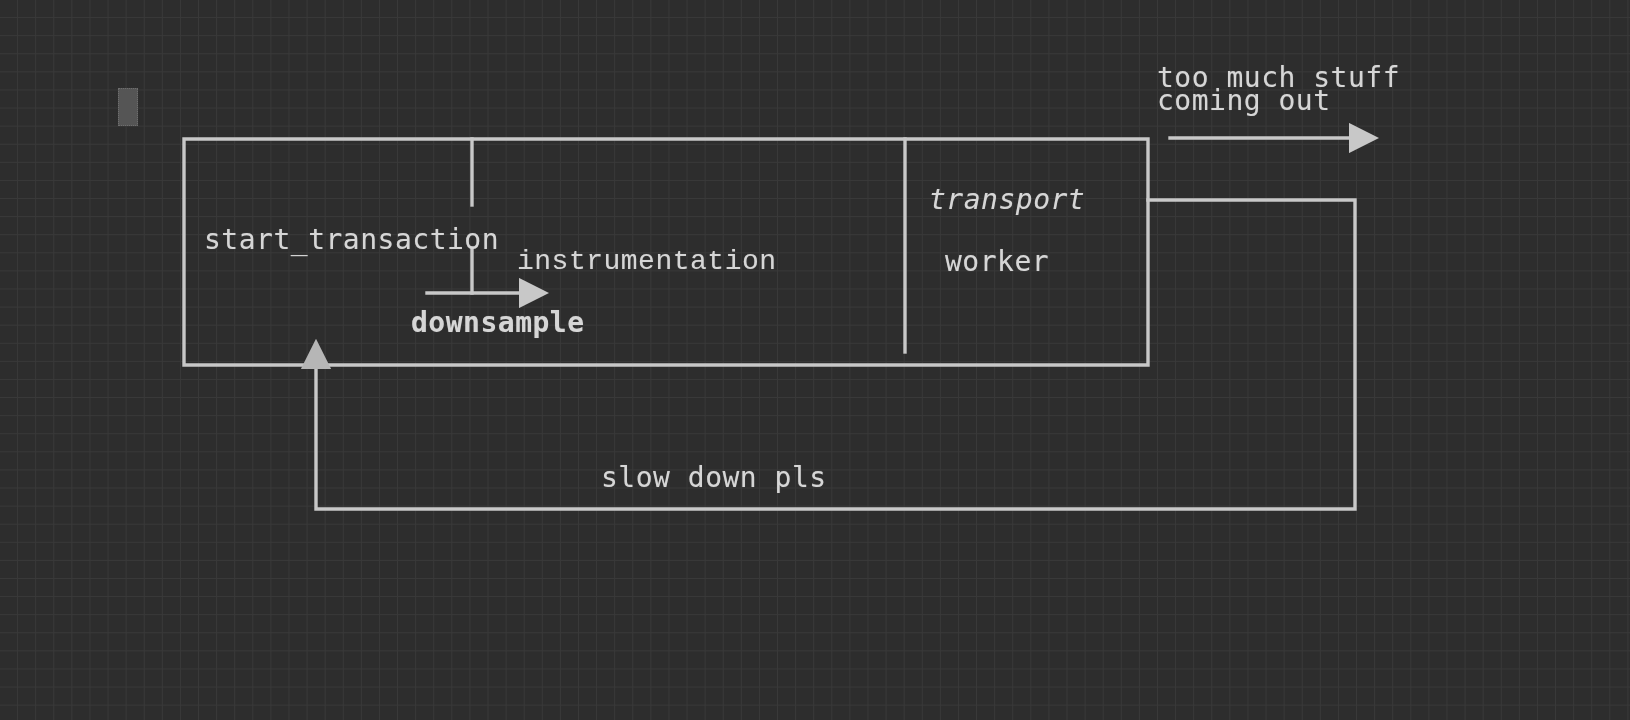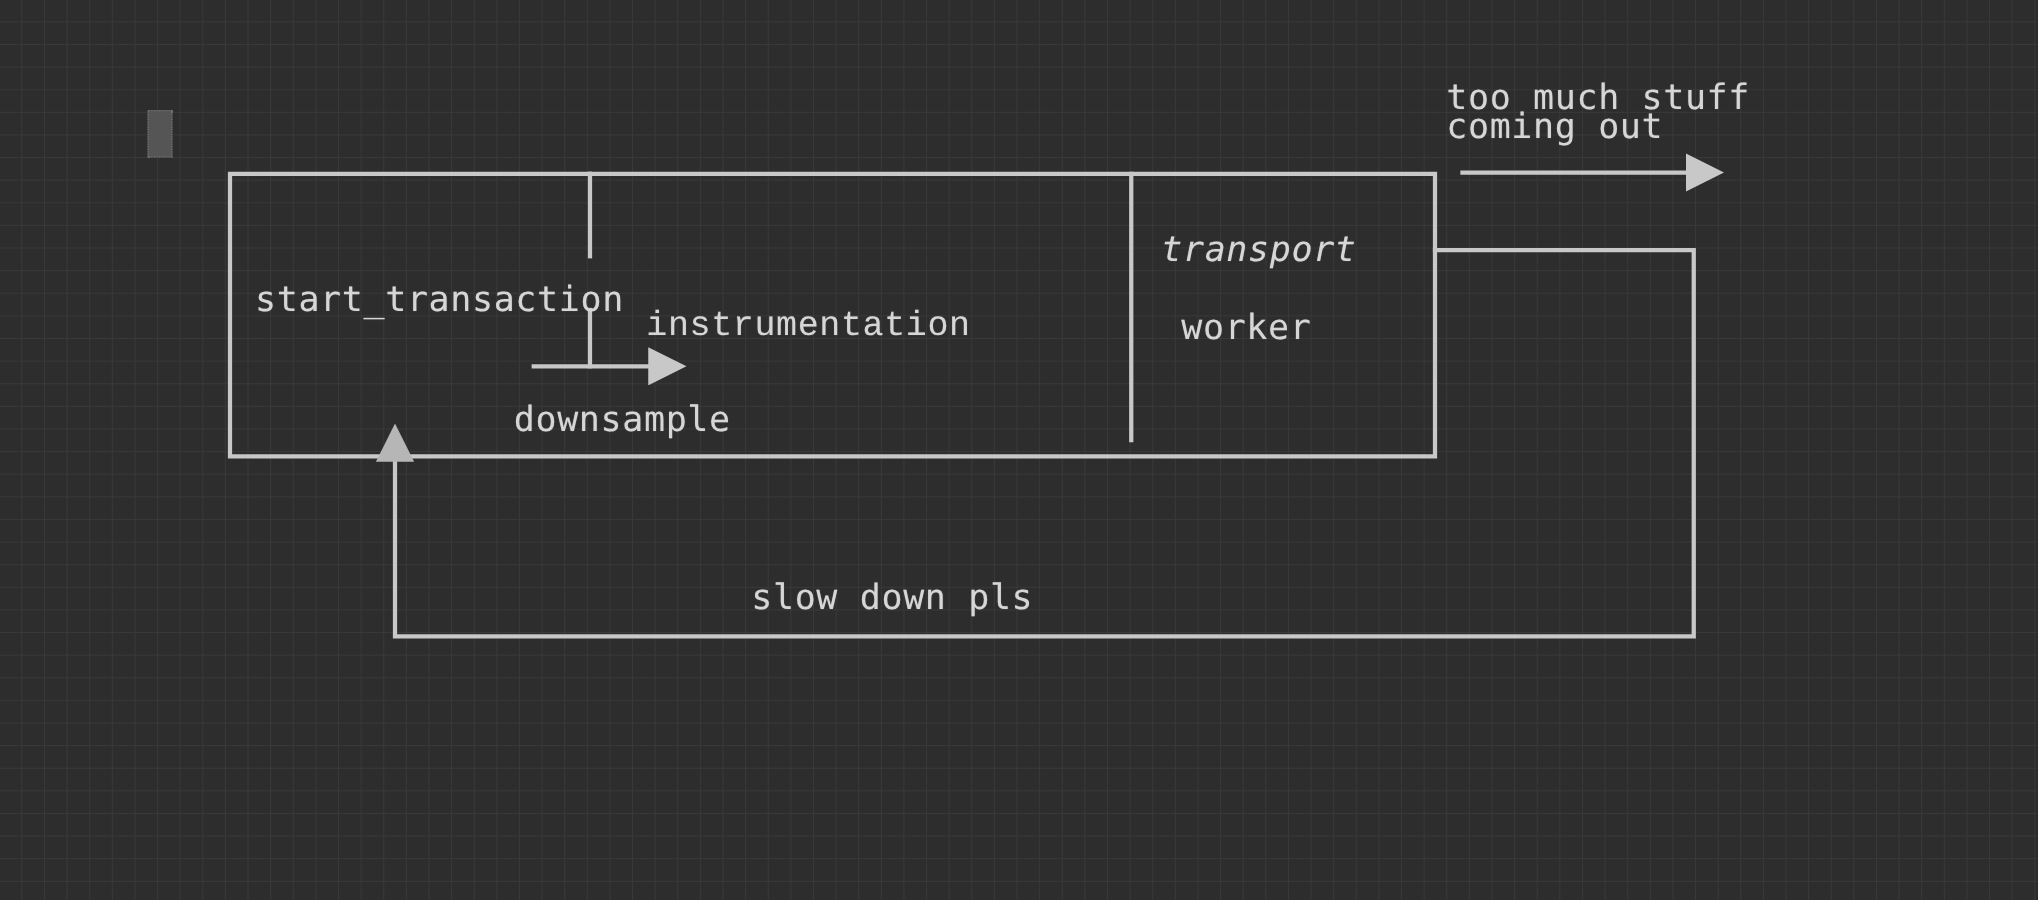--- a/index.html
+++ b/index.html
@@ -82,21 +82,21 @@
 
       <path d="M 1148 200 L 1355 200 L 1355 509 L 316 509 L 316 366" marker-end="url(#arrowhead-up)"></path>
 
     </g>
   </svg>
 
   <div class="dlabel" style="left:204px; top:224px;">start_transaction</div>
 
   <div class="dlabel" style="left:517px; top:246px;font-family:Liberation Mono, monospace;">instrumentation</div>
 
-  <div class="dlabel" style="left:411px; top:320px;">downsample</div>
+  <div class="dlabel" style="left:411px; top:307px;font-weight:bold;">downsample</div>
 
   <div class="dlabel" style="left:929px; top:184px;font-style:italic;">transport</div>
 
   <div class="dlabel" style="left:929px; top:246px;margin-left:16px;">worker</div>
 
   <div class="dlabel" style="left:1157px; top:62px;">too much stuff</div>
 
   <div class="dlabel" style="left:1157px; top:85px;">coming out</div>
 
   <div class="dlabel" style="left:601px; top:462px;">slow down pls</div>

